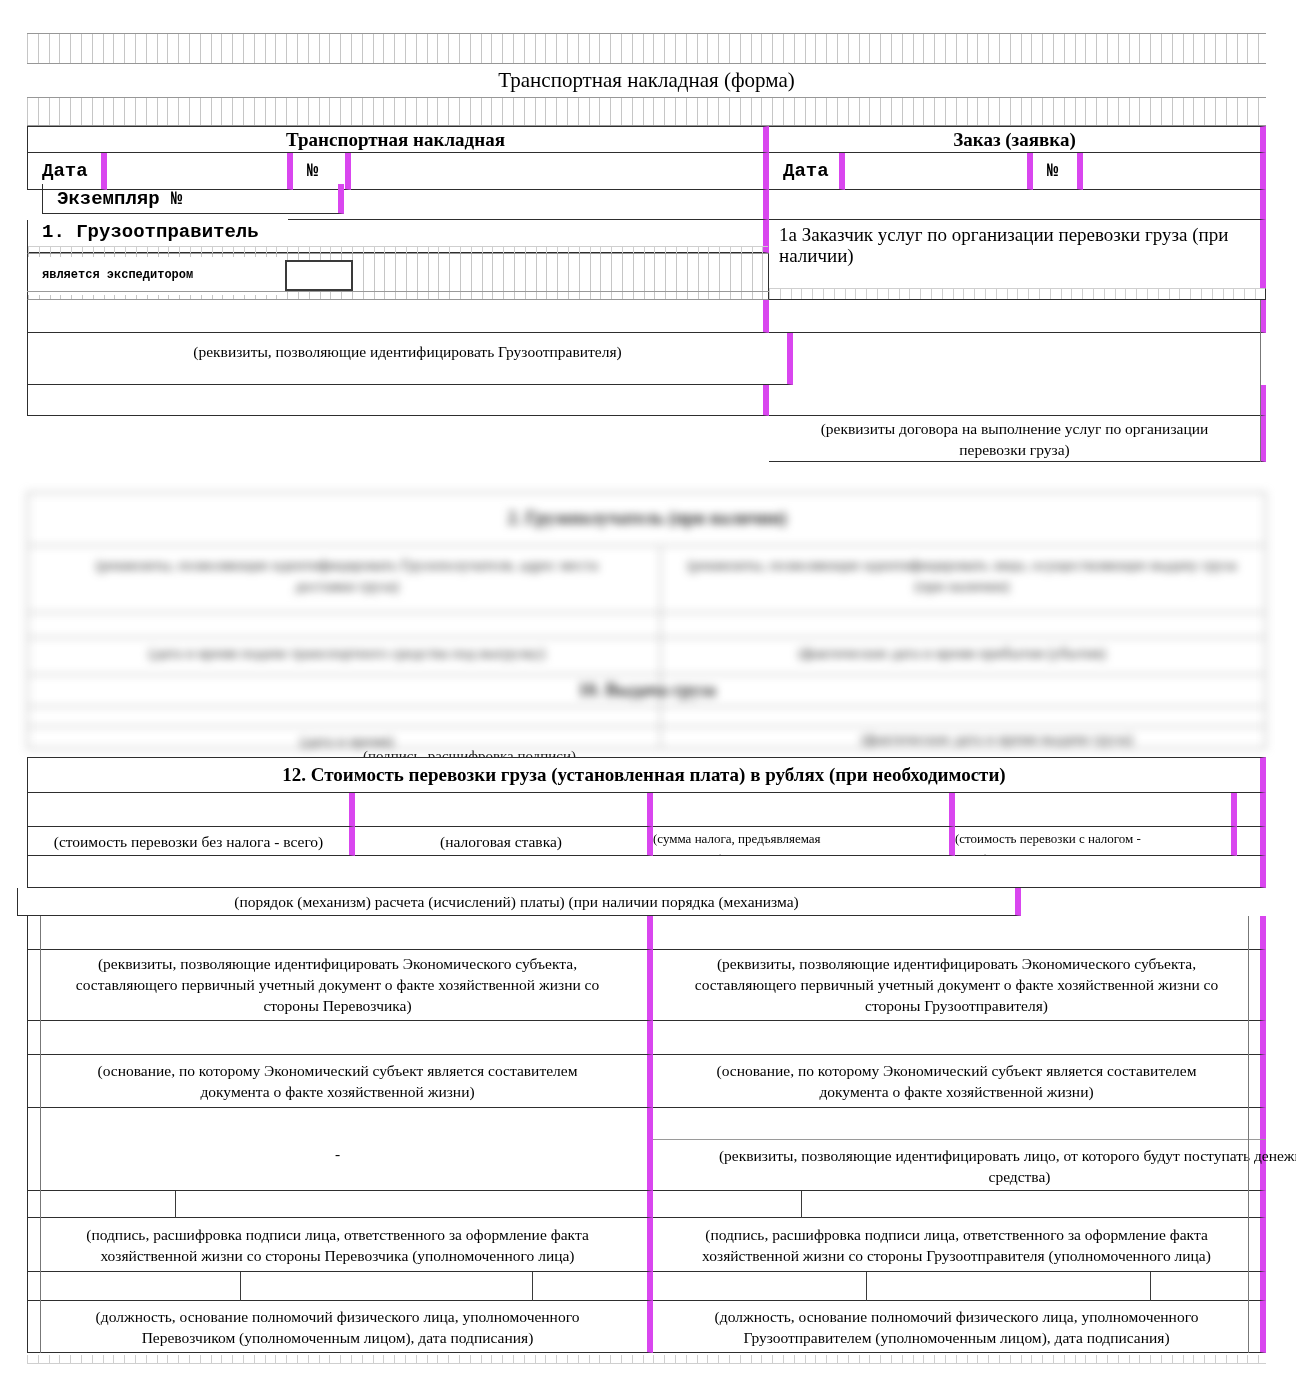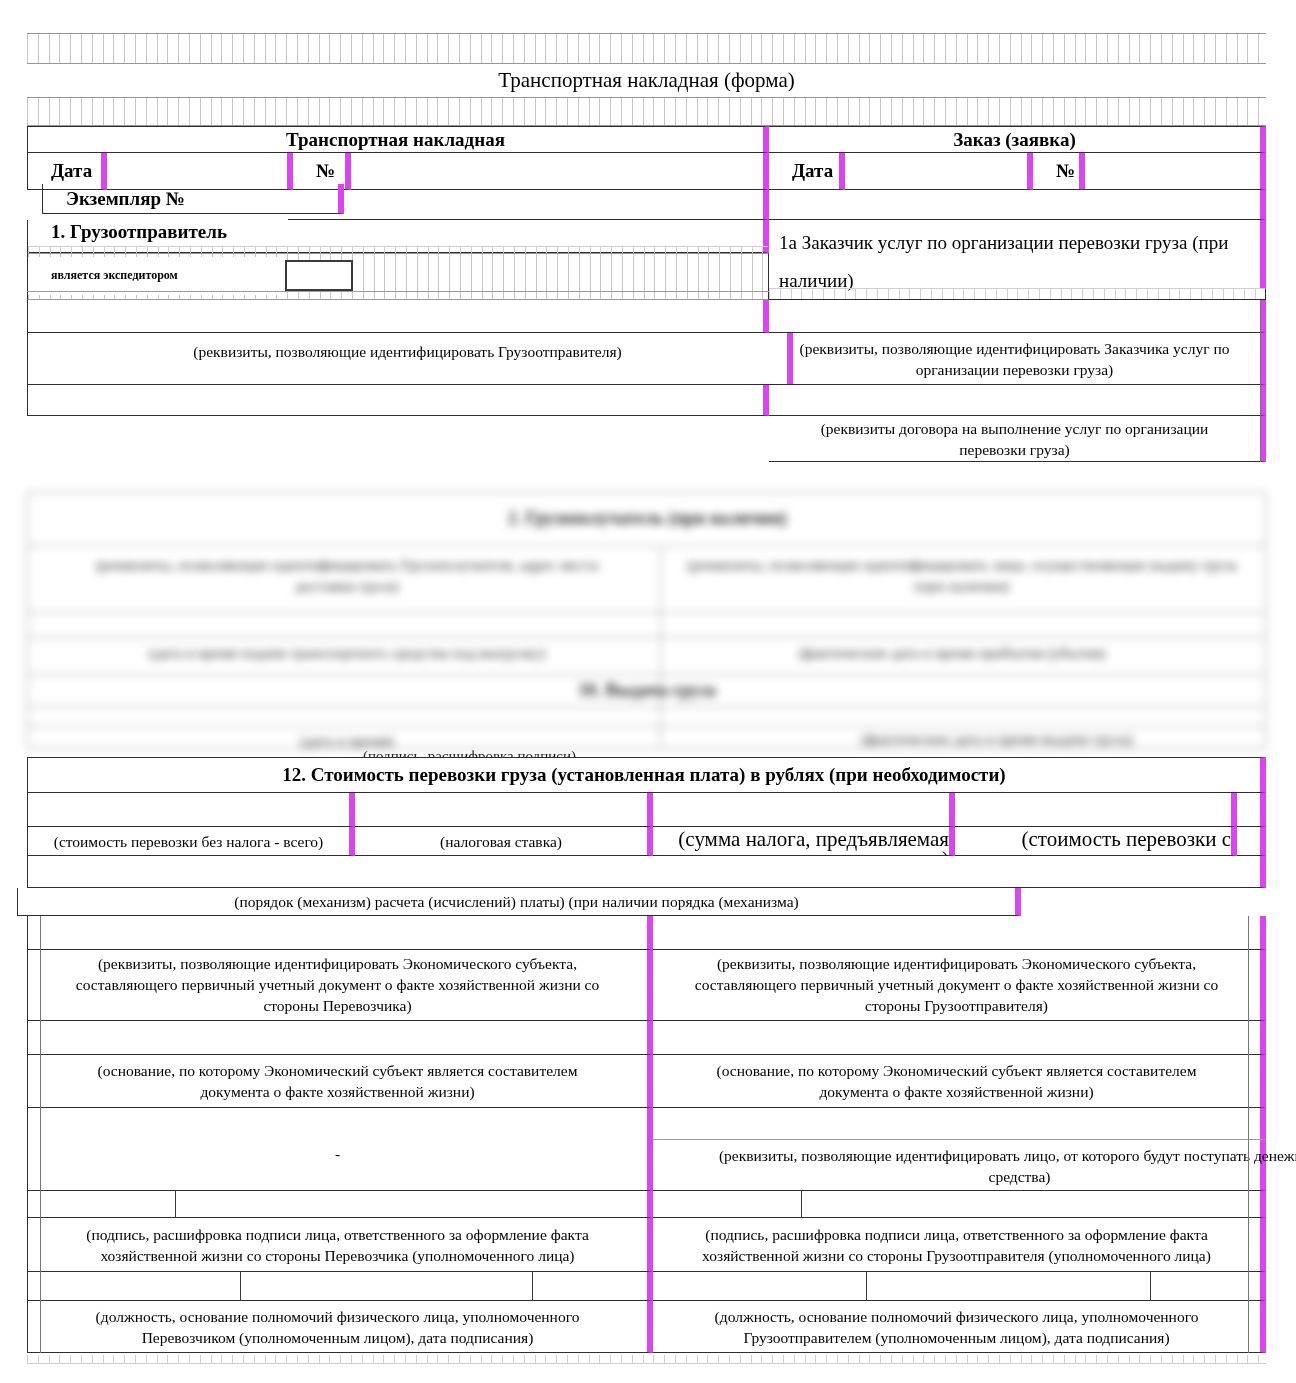--- a/index.html
+++ b/index.html
@@ -3,34 +3,34 @@
 <meta charset="utf-8">
 <style>
   html,body{margin:0;padding:0;background:#fff;}
   body{font-family:"Liberation Serif","DejaVu Serif",serif;color:#000;}
   .page{position:relative;width:1296px;height:1383px;background:#ffffff;overflow:hidden;}
   .abs{position:absolute;box-sizing:border-box;}
   .cell{position:absolute;box-sizing:border-box;border-right:6px solid #d946ef;border-bottom:1px solid #2e2e2e;}
   .bl{border-left:1px solid #2e2e2e;}
   .bt{border-top:1px solid #2e2e2e;}
   .hdr{font-size:19px;font-weight:bold;display:flex;align-items:center;justify-content:center;text-align:center;}
-  .lbl{font-size:19px;font-weight:bold;display:flex;align-items:center;padding:1px 23px;}
+  .lbl{font-size:19px;font-weight:bold;display:flex;align-items:center;padding:1px 14px;font-family:Liberation Mono, monospace;}
   .cap{font-size:15.5px;line-height:21px;display:flex;align-items:center;justify-content:center;text-align:center;padding:1px 12px;}
   .capTop{align-items:flex-start;padding-top:3px;}
   .gridtex{background-image:repeating-linear-gradient(to right,#c6c6c6 0 1px,transparent 1px 10.8px);border-top:1px solid #979797;border-bottom:1px solid #979797;}
   .finetex{background-image:repeating-linear-gradient(to right,#cfcfcf 0 1px,transparent 1px 10.8px);}
   .vline{position:absolute;width:1px;background:#3a3a3a;}
   .hline{position:absolute;height:1px;background:#9a9a9a;}
   .checkbox{position:absolute;box-sizing:border-box;background:#fff;border:2px solid #3a3a3a;}
   .blurwrap{position:absolute;left:27px;top:492px;width:1239px;height:265px;filter:blur(4px);}
   .bl-border{position:absolute;box-sizing:border-box;border:1px solid #8f8f8f;}
   .bl-text{position:absolute;color:#2b2b2b;font-size:15.5px;line-height:21px;text-align:center;}
   .bl-title{font-weight:bold;font-size:18px;}
   .sliver{position:absolute;overflow:hidden;filter:blur(0.6px);font-size:15px;line-height:20px;color:#222;white-space:nowrap;}
-  .clip2{display:block;overflow:hidden;text-align:right;font-size:21px;line-height:20px;padding-top:2px;}
+  .clip2{display:block;overflow:hidden;text-align:left;font-size:13px;line-height:20px;padding-top:2px;}
 </style>
 </head>
 <body>
 
 <div class="page">
 
   <div class="abs gridtex" style="left:27px;top:33px;width:1239px;height:31px;"></div>
   <div class="abs hdr" style="left:27px;top:64px;width:1239px;height:33px;font-weight:normal;font-size:21px;">Транспортная накладная (форма)</div>
   <div class="abs gridtex" style="left:27px;top:97px;width:1239px;height:29px;"></div>
 
@@ -53,29 +53,28 @@
   <div class="cell bl lbl" style="left:27px;top:220px;width:742px;height:33px;align-items:flex-start;">1. Грузоотправитель</div>
   <div class="abs finetex" style="left:28px;top:246px;width:740px;height:7px;border-top:1px solid #cfcfcf;"></div>
 
   <div class="abs gridtex" style="left:27px;top:253px;width:742px;height:47px;border-left:1px solid #2e2e2e;border-right:1px solid #2e2e2e;"></div>
   <div class="abs" style="left:28px;top:257px;width:255px;height:38px;background:#fff;"></div>
   <div class="abs lbl" style="left:28px;top:256px;width:255px;height:38px;font-size:12px;">является экспедитором</div>
   <div class="checkbox" style="left:285px;top:260px;width:68px;height:31px;"></div>
   <div class="abs" style="left:27px;top:291px;width:742px;height:1px;background:#9a9a9a;"></div>
 
   <div class="cell" style="left:769px;top:220px;width:497px;height:68px;border-bottom:none;">
-    <div style="font-size:19px;line-height:38px;padding:4px 10px 0 10px;">1а Заказчик услуг по организации перевозки груза (при наличии)</div>
+    <div style="font-size:19px;line-height:21px;padding:4px 10px 0 10px;">1а Заказчик услуг по организации перевозки груза (при наличии)</div>
   </div>
   <div class="abs finetex" style="left:769px;top:288px;width:497px;height:12px;border-top:1px solid #cfcfcf;border-bottom:1px solid #2e2e2e;border-right:1px solid #2e2e2e;"></div>
 
   <div class="cell bl" style="left:27px;top:300px;width:742px;height:33px;"></div>
   <div class="cell" style="left:769px;top:300px;width:497px;height:33px;"></div>
 
   <div class="cell bl cap" style="left:27px;top:333px;width:766px;height:52px;align-items:flex-start;padding-top:8px;">(реквизиты, позволяющие идентифицировать Грузоотправителя)</div>
-  <div class="cell cap" style="left:769px;top:333px;width:497px;height:52px;padding:2px 30px;">(реквизиты, позволяющие идентифицировать Заказчика услуг по организации перевозки груза)</div>
 
   <div class="cell bl" style="left:27px;top:385px;width:742px;height:31px;"></div>
   <div class="cell" style="left:769px;top:385px;width:497px;height:31px;"></div>
 
   <div class="cell cap" style="left:769px;top:416px;width:497px;height:46px;padding:2px 40px;">(реквизиты договора на выполнение услуг по организации перевозки груза)</div>
 
   <div class="vline" style="left:1260px;top:300px;height:162px;background:#777;"></div>
 
   <div class="blurwrap">
     <div class="bl-border" style="left:0;top:0;width:1239px;height:257px;"></div>

